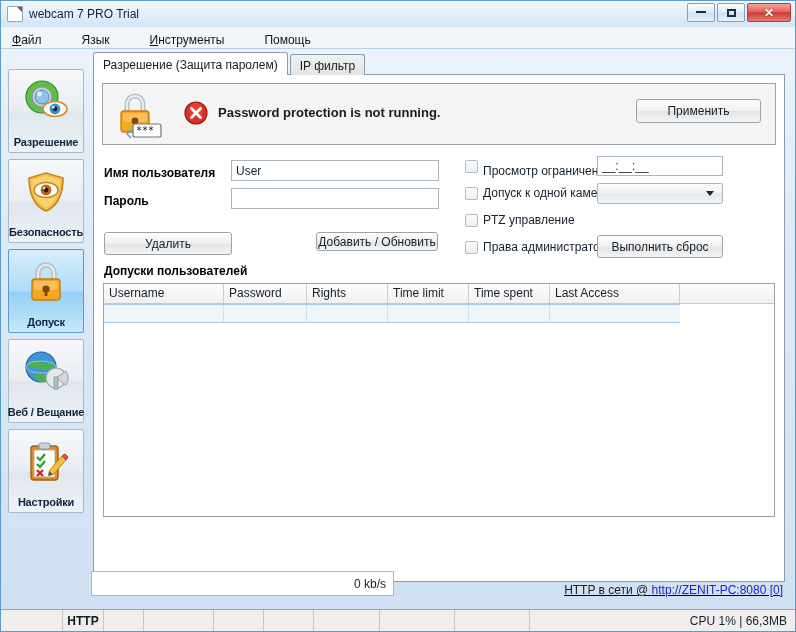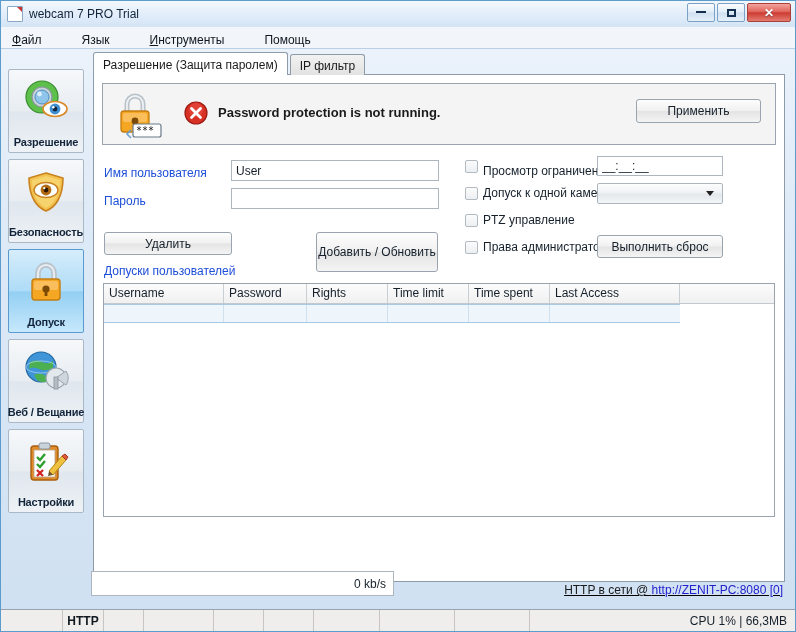--- a/index.html
+++ b/index.html
@@ -241,22 +241,23 @@
     align-items: center;
     justify-content: center;
     white-space: nowrap;
     overflow: hidden;
   }
 
   
   .flabel {
     position: absolute;
     font-size: 12px;
-    color: #1d4ed8;
-    white-space: nowrap;
+    color: #000000;
+    white-space: nowrap;
+    font-weight: bold;
   }
   .ftext {
     position: absolute;
     border: 1px solid #adb6bf;
     background: #ffffff;
     font-size: 12px;
     color: #15202b;
     padding: 0 4px;
     display: flex;
     align-items: center;
@@ -515,21 +516,21 @@
           <div id="apply-button" class="wbtn">Применить</div>
         </div>
 
         <div class="flabel" style="left:10px; top:91px;">Имя пользователя</div>
         <input class="ftext" style="left: 137px; top: 85px; width: 208px; height: 21px;" value="User">
 
         <div class="flabel" style="left:10px; top:119px;">Пароль</div>
         <input class="ftext" style="left: 137px; top: 113px; width: 208px; height: 21px;" type="password" value="">
 
         <div class="wbtn" style="position:absolute; left:10px; top:157px; width:128px; height:23px;">Удалить</div>
-        <div class="wbtn" style="position:absolute; left:222px; top:157px; width:122px; height:40px;">Добавить / Обновить</div>
+        <div class="wbtn" style="position:absolute; left:222px; top:157px; width:122px; height:19px;">Добавить / Обновить</div>
 
         <div class="cbox" style="left:371px; top:85px;"></div>
         <div class="cbox-label" style="left:389px; top:89px; width:115px;">Просмотр ограничен</div>
         <input class="ftext" style="left: 503px; top: 81px; width: 126px; height: 20px;" value="__:__:__">
 
         <div class="cbox" style="left:371px; top:112px;"></div>
         <div class="cbox-label" style="left:389px; top:111px; width:115px;">Допуск к одной камере</div>
         <div class="combo" style="left:503px; top:108px; width:126px; height:21px;">
           <span></span>
           <span class="arrow"></span>

